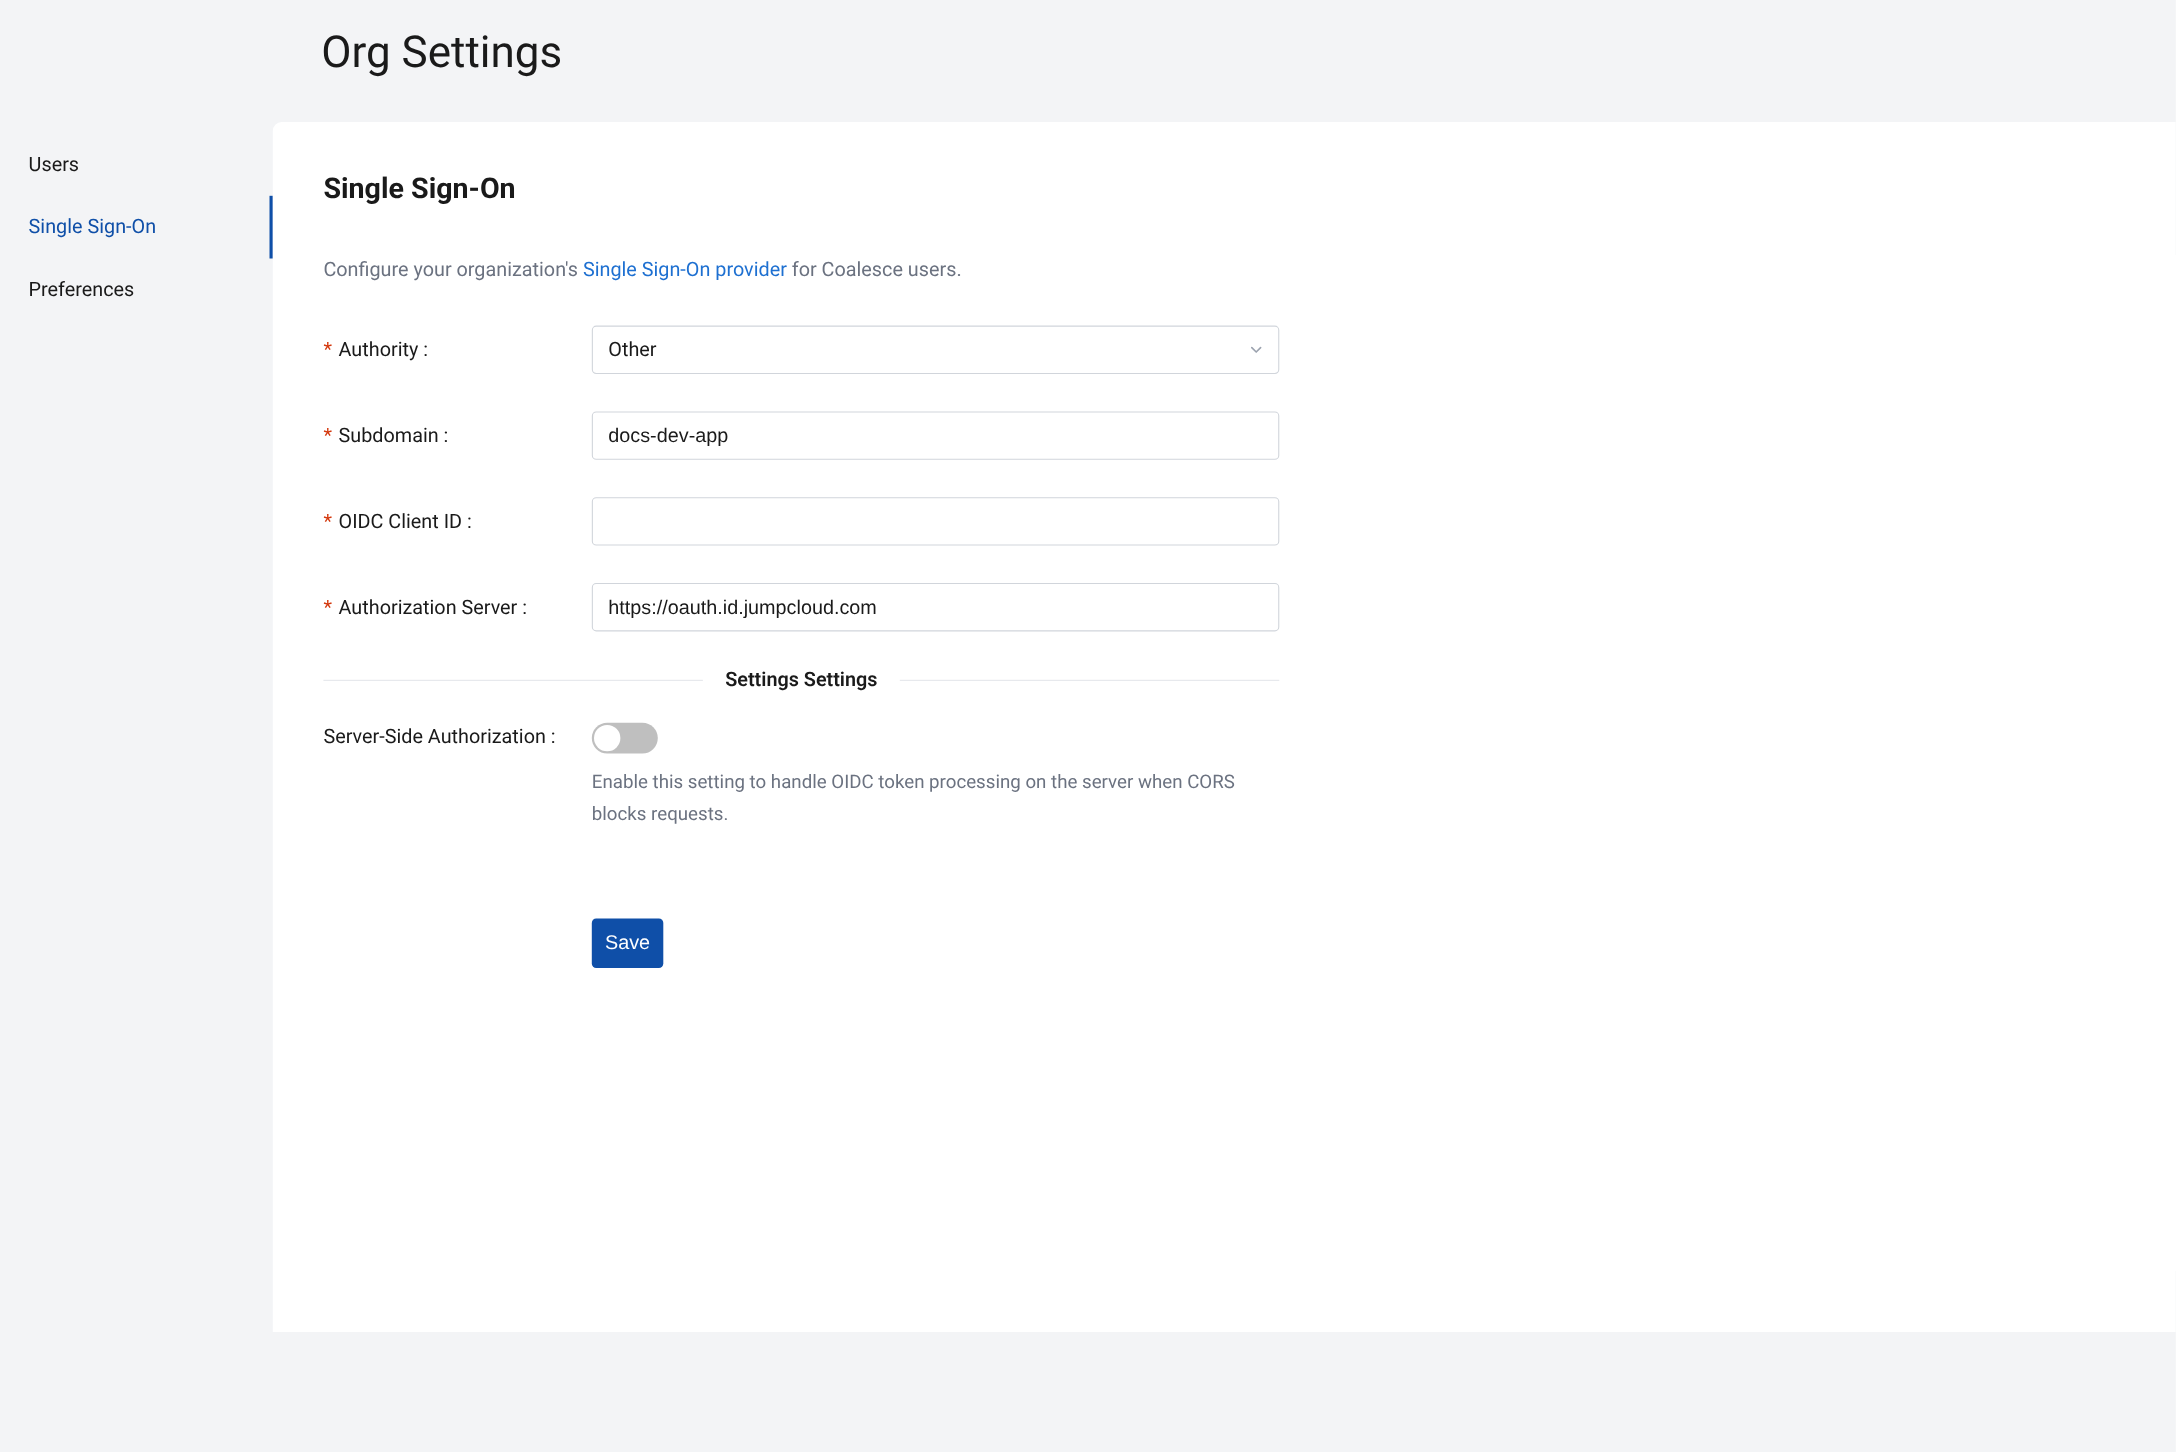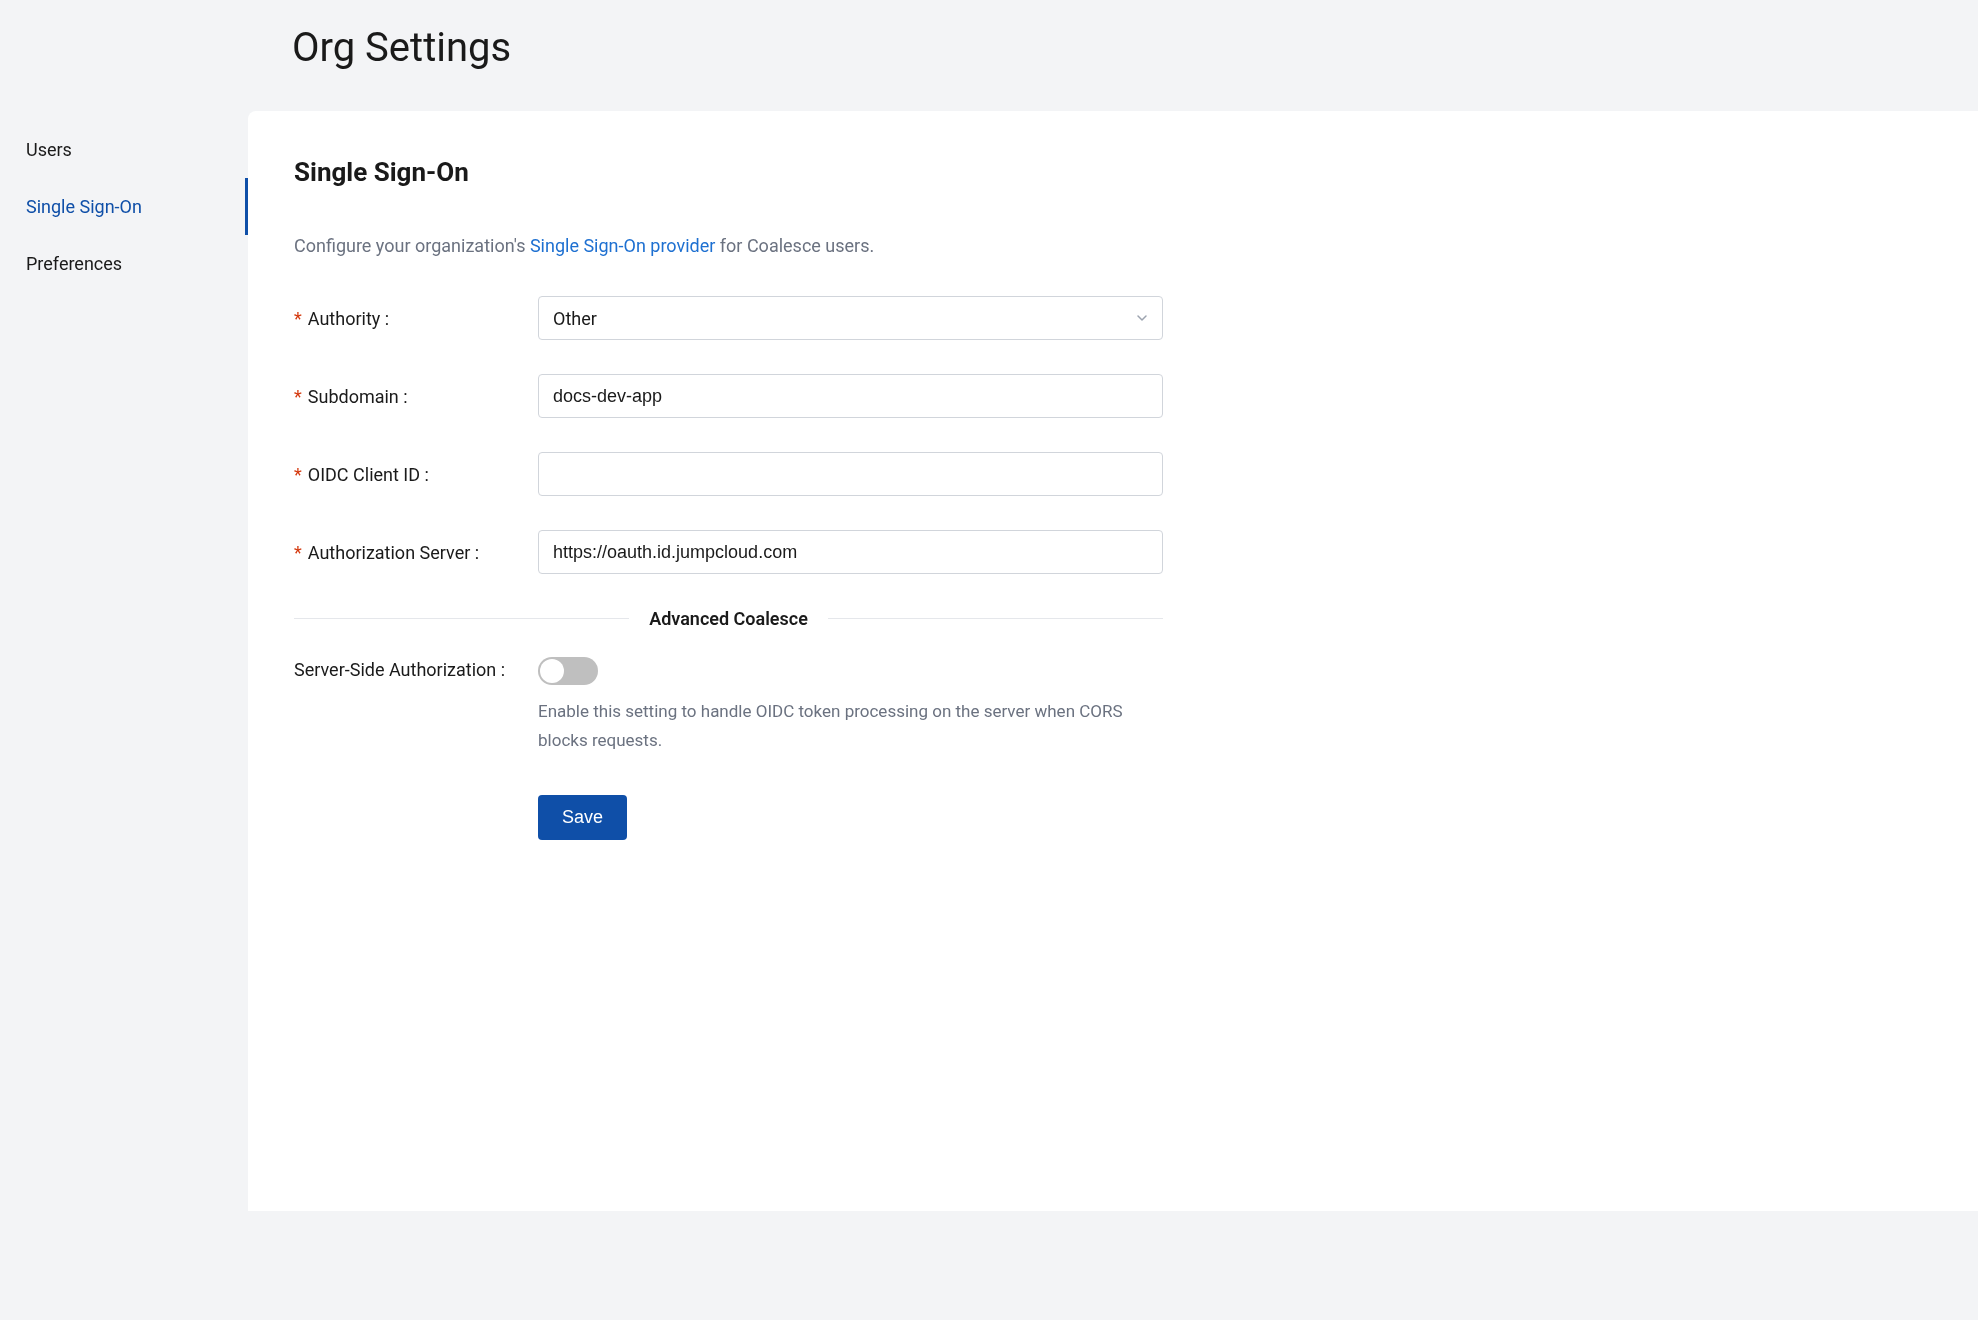--- a/index.html
+++ b/index.html
@@ -174,23 +174,24 @@
     }
     .save-row {
       margin-left: 244px;
       margin-top: 40px;
     }
     .save-button {
       background: #0f4fa8;
       color: #fff;
       border: none;
       border-radius: 4px;
-      padding: 12px 24px;
-      font-size: 18px;
-      cursor: pointer;
+      padding: 12px 12px;
+      font-size: 18px;
+      cursor: pointer;
+      margin-top: 40px;
     }
   </style>
 </head>
 <body>
 
 <h1 class="page-title">Org Settings</h1>
 
 <div class="layout">
   <nav class="sidebar">
     <div class="sidebar-item">Users</div>
@@ -243,21 +244,21 @@
       <label class="form-label">
         <span class="required">*</span><span>Authorization Server</span> :
       </label>
       <div class="form-control-wrap">
         <input class="form-input" type="text" value="https://oauth.id.jumpcloud.com" style="">
       </div>
     </div>
 
     <div class="divider-row">
       <div class="divider-line"></div>
-      <div class="divider-text">Advanced Coalesce</div>
+      <div class="divider-text">Settings Settings</div>
       <div class="divider-line"></div>
     </div>
 
     <div class="toggle-row">
       <label class="toggle-label">
         <span>Server-Side Authorization</span> :
       </label>
       <div class="toggle-switch">
         <div class="toggle-knob"></div>
       </div>

